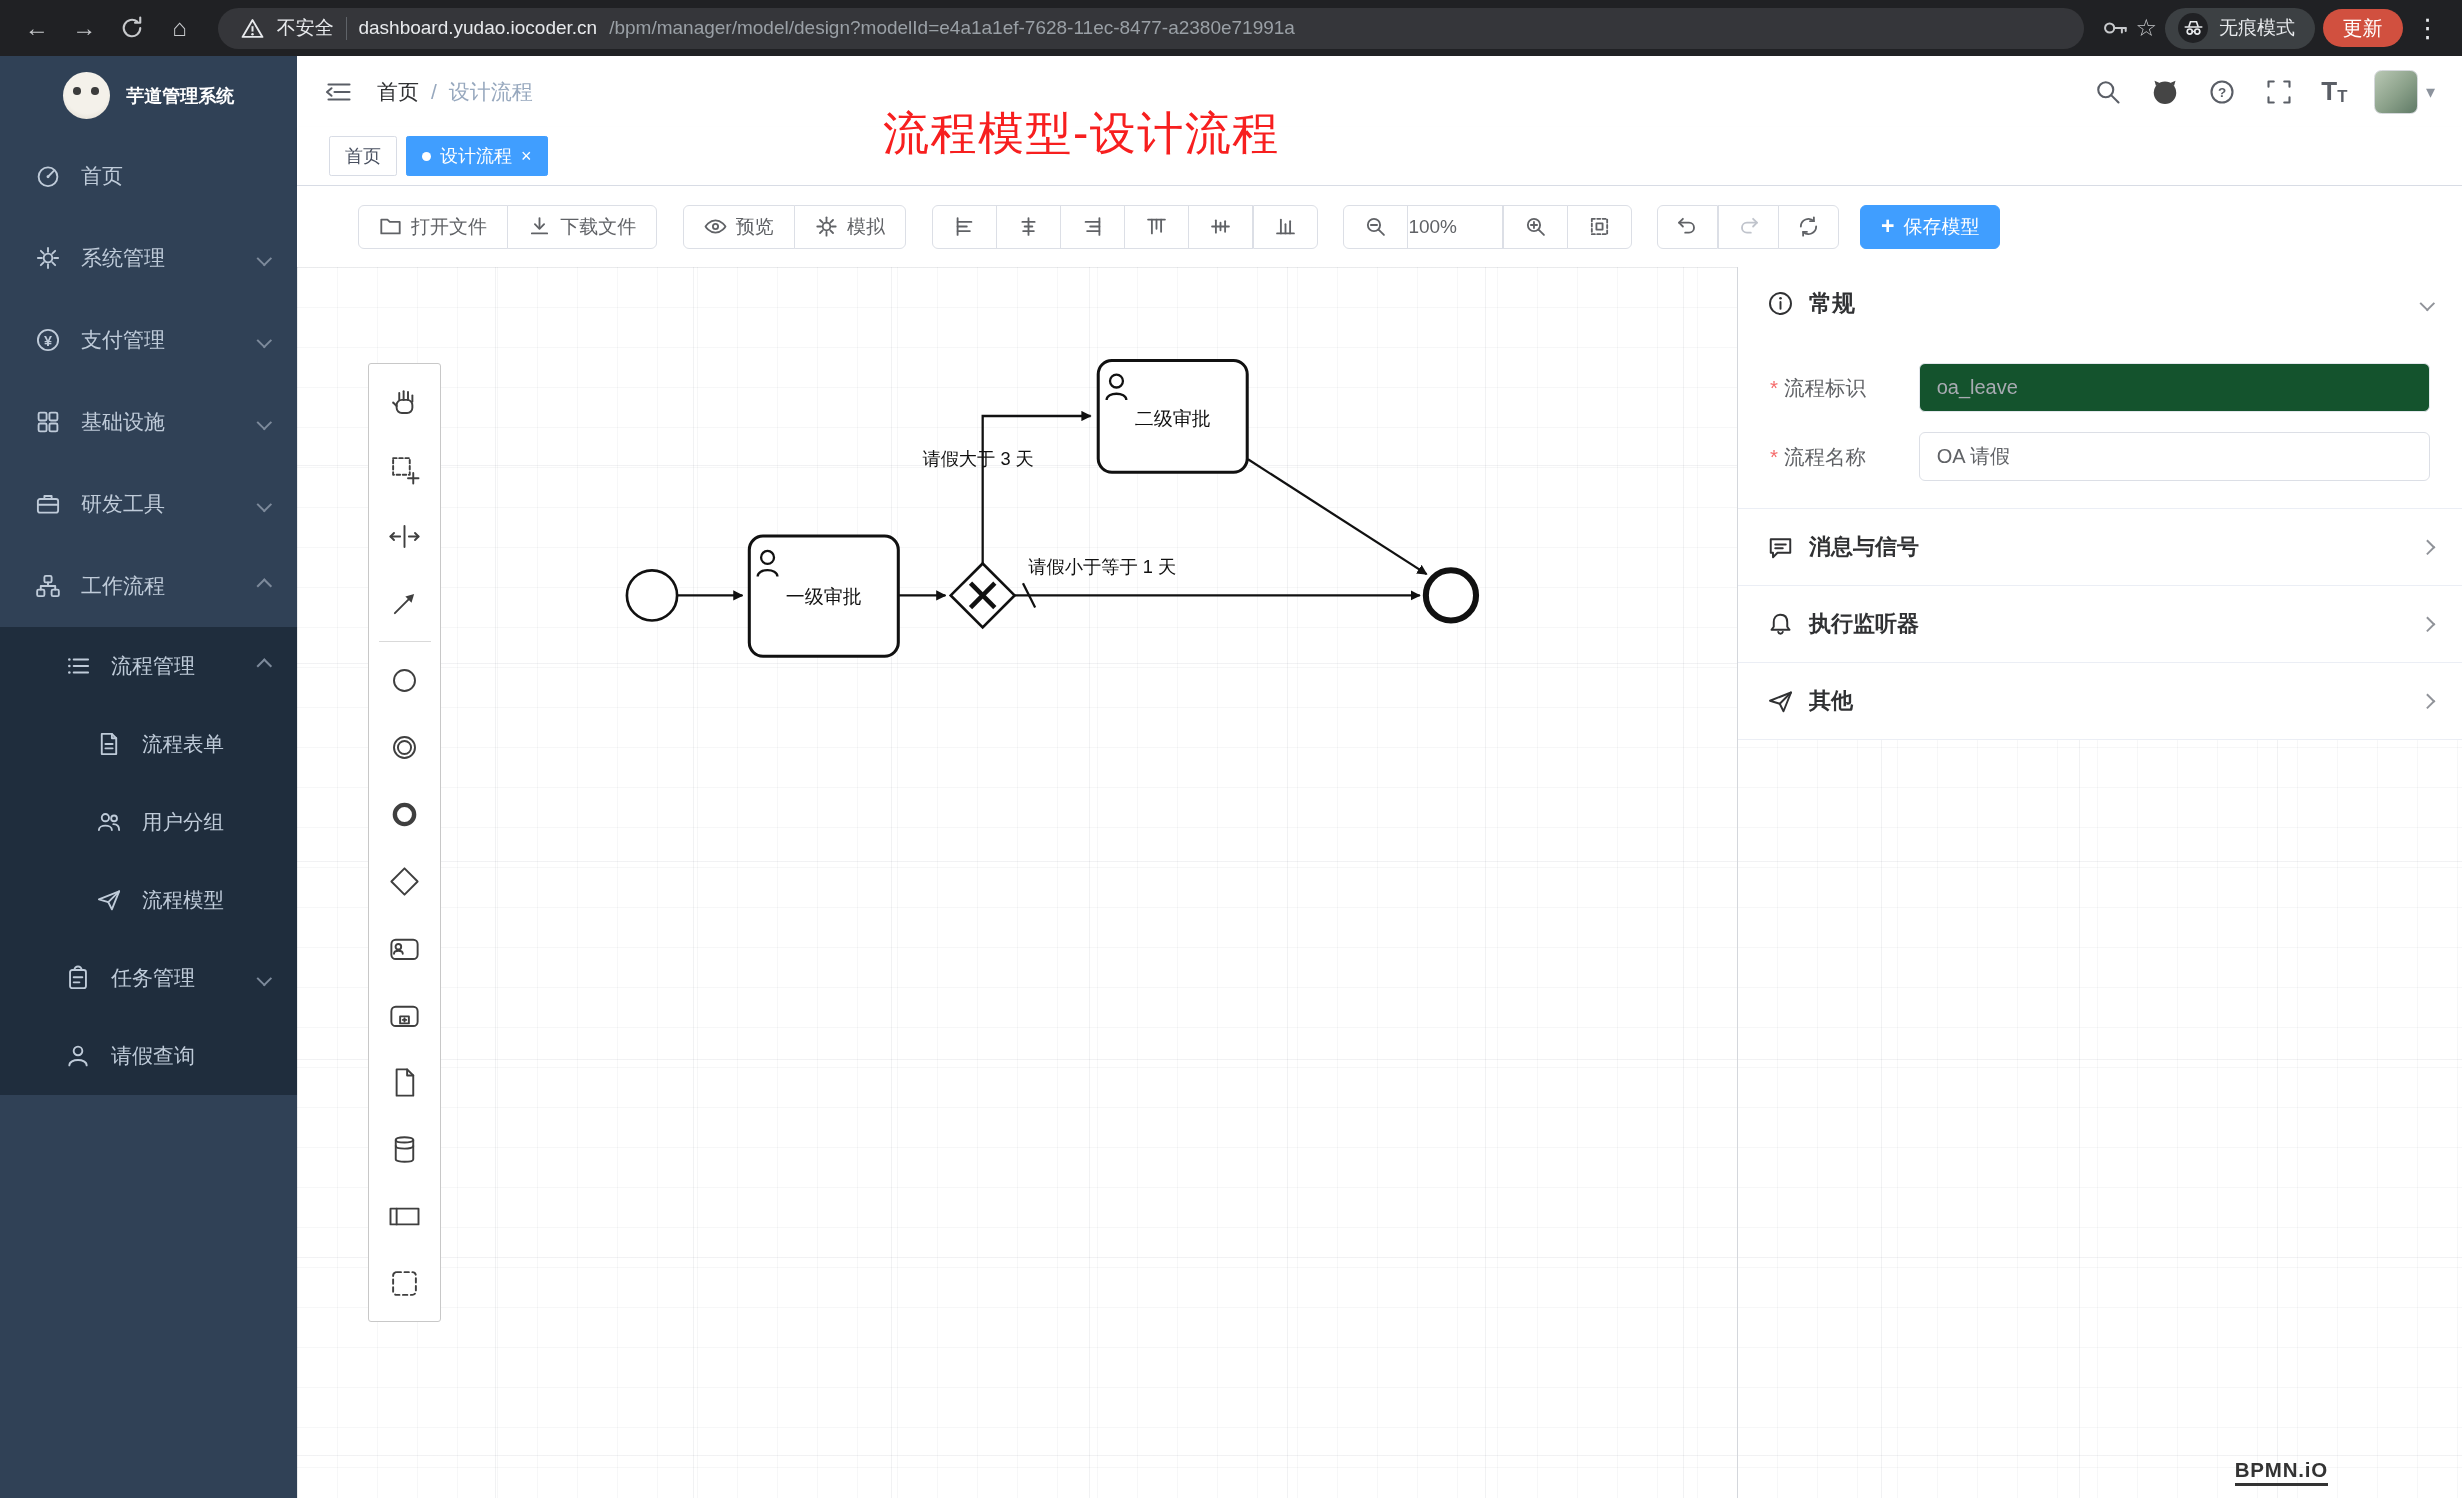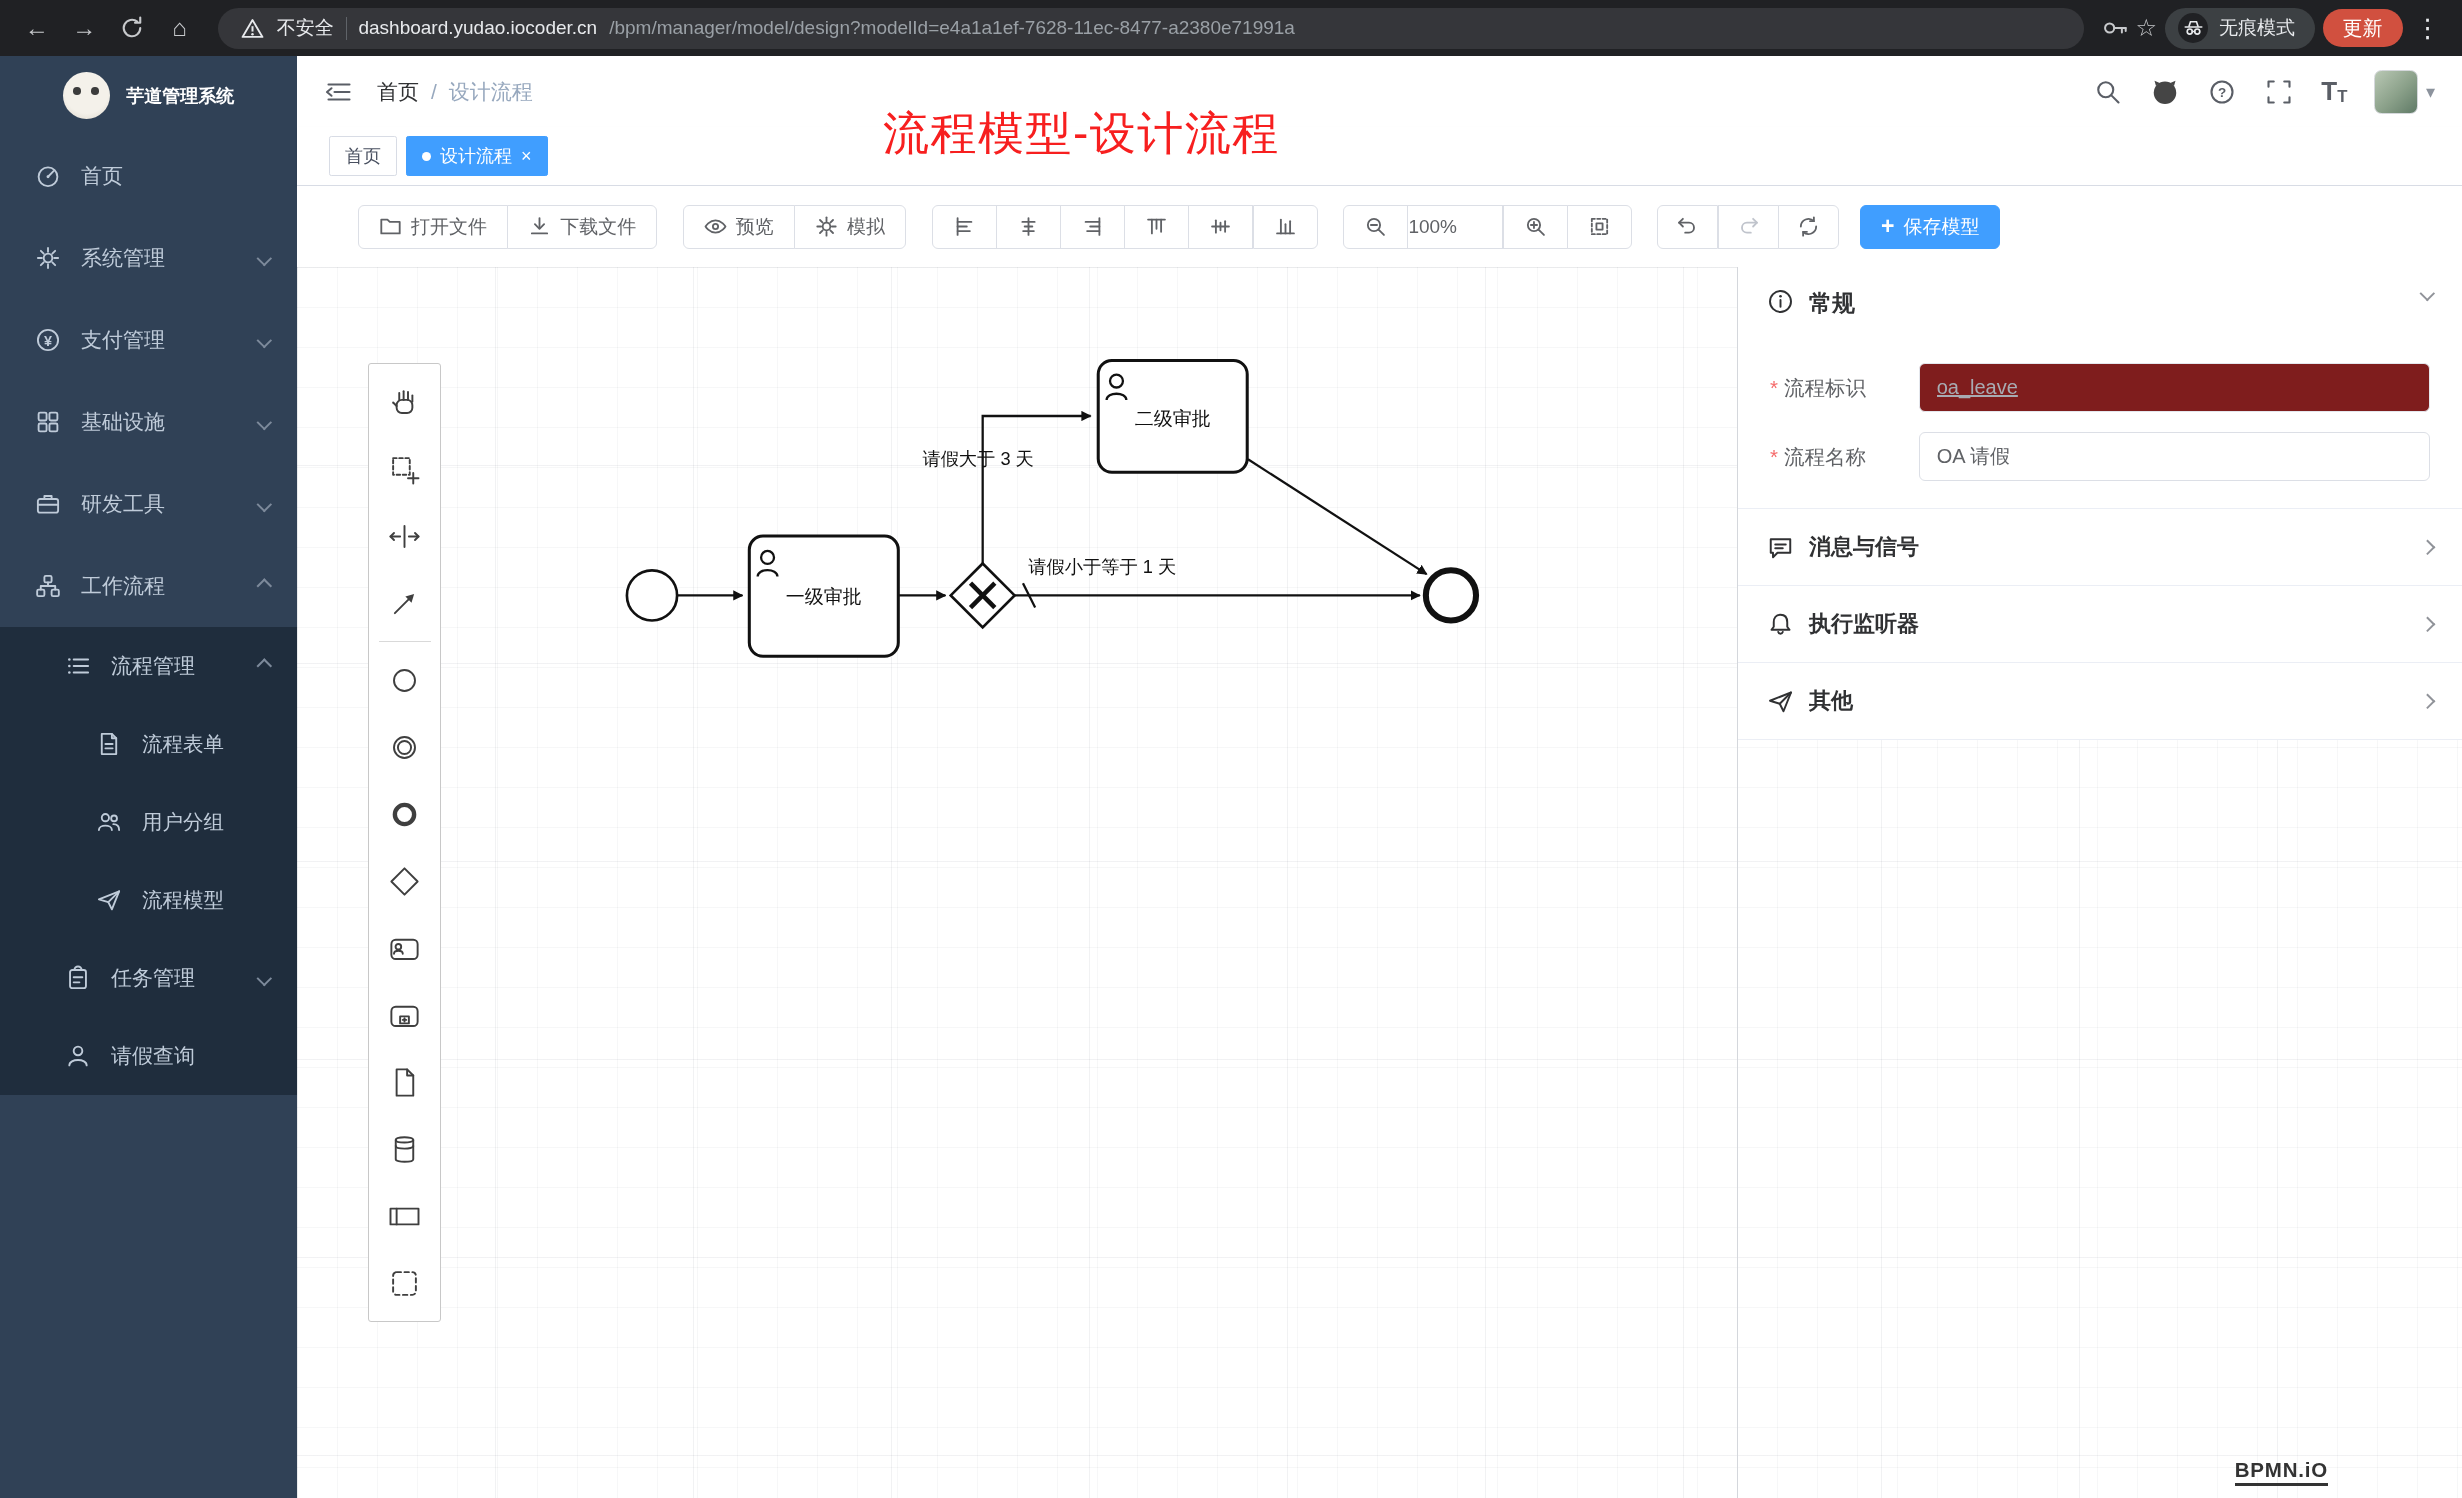--- a/index.html
+++ b/index.html
@@ -119,32 +119,32 @@
     cursor:pointer; }
   .pent svg { width:35px; height:35px; stroke:#3f3f3f; fill:none; stroke-width:2.2;
     stroke-linecap:round; stroke-linejoin:round; }
   .pdiv { width:52px; height:0.8px; background:#d9d9d9; margin:4.6px 0; }
 
   .dsvg { position:absolute; inset:0; z-index:4; }
   .dsvg text { font-family:"Liberation Sans","DejaVu Sans",sans-serif; fill:#111; }
 
   .vline { position:absolute; top:81px; bottom:0; right:724px; width:0.8px; background:#d4d7dc; z-index:18; }
   .ppanel { position:absolute; top:81px; right:0; width:724px; background:#fff; z-index:20; }
-  .psec-h { display:flex; align-items:flex-start; gap:15px; padding:21px 29px 18px 29px; cursor:pointer; }
+  .psec-h { display:flex; align-items:center; gap:15px; padding:21px 29px 18px 29px; cursor:pointer; }
   .psec-h .ttl { font-size:23px; font-weight:bold; color:#303133; }
   .pic { width:27px; height:27px; stroke:#303133; fill:none; stroke-width:2.6;
     stroke-linecap:round; stroke-linejoin:round; flex-shrink:0; }
   .pchev { margin-left:auto; border-color:#909399; }
   .pform { padding:6px 32px 27px 32px; border-bottom:0.8px solid #ebeef5; }
   .frow { display:flex; align-items:center; margin-top:20px; }
   .req { color:#f56c6c; margin-right:6px; font-size:20.5px; }
   .flabel { width:135px; font-size:20.5px; color:#606266; flex-shrink:0; }
   .fip { flex:1; height:49px; border:0.8px solid #dcdfe6; border-radius:6px; padding:0 16.7px;
     font-size:20px; color:#606266; font-family:inherit; background:#fff; outline:none; min-width:0; }
-  .fip:disabled { background:#7f1d1d; border-color:#e4e7ed; color:#a8abb2;text-decoration:underline; }
+  .fip:disabled { background:#14532d; border-color:#e4e7ed; color:#a8abb2; }
   .psec { display:flex; align-items:center; gap:15px; padding:23px 29px;
     border-bottom:0.8px solid #ebeef5; font-size:22px; font-weight:bold; color:#303133; cursor:pointer; }
 
   .bpmnio { position:absolute; right:134px; bottom:12px; font-size:20.5px; font-weight:bold;
     color:#333; border-bottom:3px solid #333; padding-bottom:1.5px; letter-spacing:0.8px; z-index:25; }
 </style>
 </head>
 <body>
 
 <div class="browser">

